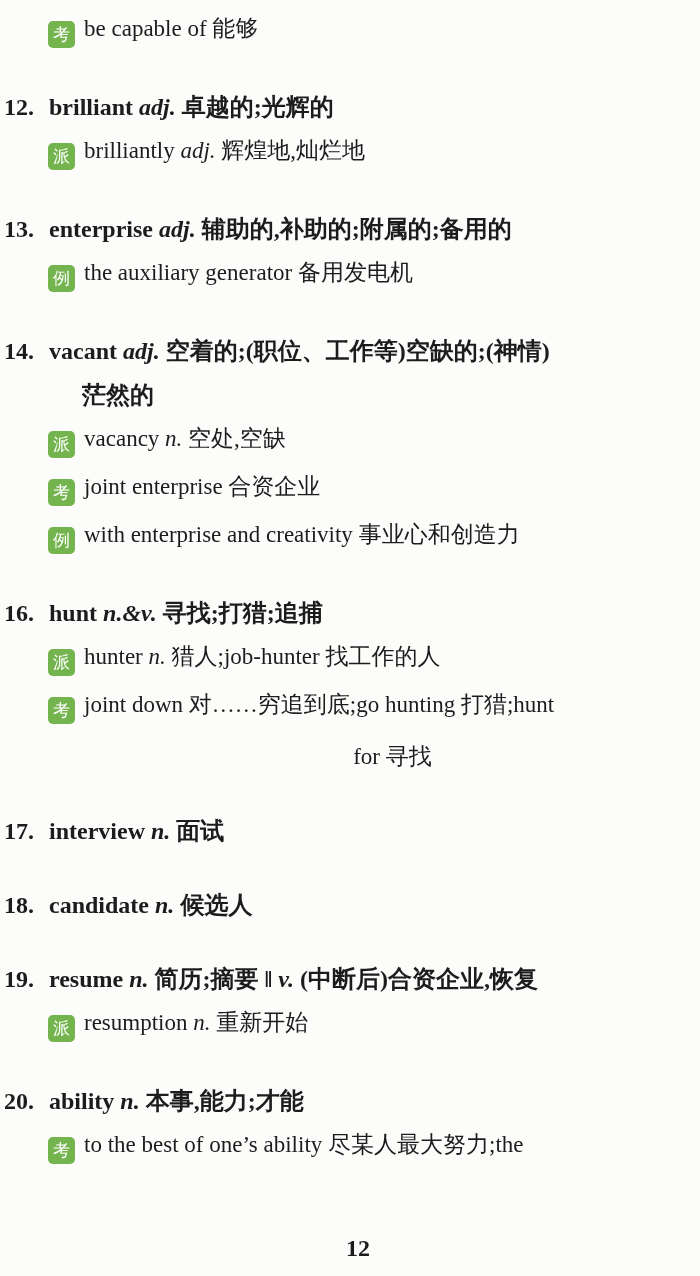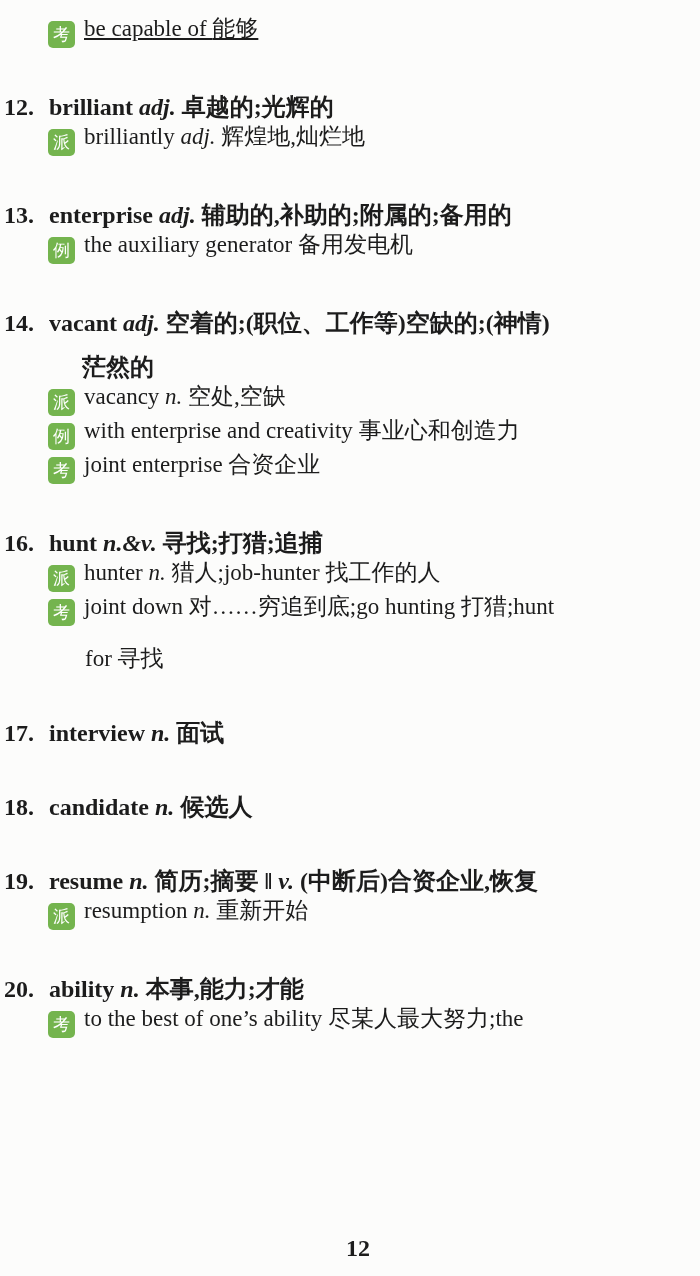--- a/index.html
+++ b/index.html
@@ -15,39 +15,41 @@
     width: 700px; height: 1276px;
     background: #fcfcfb;
     padding-top: 14px;
   }
   .line {
     min-height: 30px;
     line-height: 30px;
     font-size: 24px;
     white-space: nowrap;
   }
-  .line:first-child { margin-top: 0 !important; text-decoration: underline; }
+  .line:first-child { margin-top: 0 !important; }
   .line.entry {
     margin-top: 44px;
     padding-left: 4px;
     font-weight: bold;
   }
   .line.entry-cont {
     margin-top: 14px;
     padding-left: 82px;
     font-weight: bold;
   }
   .line.sub {
+    margin-top: 14px;
     padding-left: 48px;
     font-size: 23px;
   }
   .line.sub-cont {
     margin-top: 18px;
     padding-left: 85px;
     font-size: 23px;
+    text-align: center;
   }
   .num {
     display: inline-block;
     width: 45px;
     font-weight: bold;
   }
   .badge {
     display: inline-block;
     width: 27px; height: 27px;
     line-height: 27px;
@@ -82,22 +84,22 @@
 <div class="page">
   <div class="vocab-list" id="vocab-list">
       <div class="line sub"><span class="badge">考</span><span class="seg-r">be capable of </span><span class="seg-cn">能够</span></div>
       <div class="line entry"><span class="num">12.</span><span class="seg-w">brilliant </span><span class="seg-pos">adj.</span><span class="seg-cnb"> 卓越的;光辉的</span></div>
       <div class="line sub"><span class="badge">派</span><span class="seg-r">brilliantly </span><span class="seg-posr">adj.</span><span class="seg-cn"> 辉煌地,灿烂地</span></div>
       <div class="line entry"><span class="num">13.</span><span class="seg-w">enterprise </span><span class="seg-pos">adj.</span><span class="seg-cnb"> 辅助的,补助的;附属的;备用的</span></div>
       <div class="line sub"><span class="badge">例</span><span class="seg-r">the auxiliary generator </span><span class="seg-cn">备用发电机</span></div>
       <div class="line entry"><span class="num">14.</span><span class="seg-w">vacant </span><span class="seg-pos">adj.</span><span class="seg-cnb"> 空着的;(职位、工作等)空缺的;(神情)</span></div>
       <div class="line entry-cont"><span class="seg-cnb">茫然的</span></div>
       <div class="line sub"><span class="badge">派</span><span class="seg-r">vacancy </span><span class="seg-posr">n.</span><span class="seg-cn"> 空处,空缺</span></div>
+      <div class="line sub"><span class="badge">考</span><span class="seg-r">joint enterprise </span><span class="seg-cn">合资企业</span></div>
       <div class="line sub"><span class="badge">例</span><span class="seg-r">with enterprise and creativity </span><span class="seg-cn">事业心和创造力</span></div>
-      <div class="line sub"><span class="badge">考</span><span class="seg-r">joint enterprise </span><span class="seg-cn">合资企业</span></div>
       <div class="line entry"><span class="num">16.</span><span class="seg-w">hunt </span><span class="seg-pos">n.&amp;v.</span><span class="seg-cnb"> 寻找;打猎;追捕</span></div>
       <div class="line sub"><span class="badge">派</span><span class="seg-r">hunter </span><span class="seg-posr">n.</span><span class="seg-cn"> 猎人;</span><span class="seg-r">job-hunter </span><span class="seg-cn">找工作的人</span></div>
       <div class="line sub"><span class="badge">考</span><span class="seg-r">joint down </span><span class="seg-cn">对……穷追到底;</span><span class="seg-r">go hunting </span><span class="seg-cn">打猎;</span><span class="seg-r">hunt</span></div>
       <div class="line sub-cont"><span class="seg-r">for </span><span class="seg-cn">寻找</span></div>
       <div class="line entry"><span class="num">17.</span><span class="seg-w">interview </span><span class="seg-pos">n.</span><span class="seg-cnb"> 面试</span></div>
       <div class="line entry"><span class="num">18.</span><span class="seg-w">candidate </span><span class="seg-pos">n.</span><span class="seg-cnb"> 候选人</span></div>
       <div class="line entry"><span class="num">19.</span><span class="seg-w">resume </span><span class="seg-pos">n.</span><span class="seg-cnb"> 简历;摘要 ‖ </span><span class="seg-pos">v.</span><span class="seg-cnb"> (中断后)合资企业,恢复</span></div>
       <div class="line sub"><span class="badge">派</span><span class="seg-r">resumption </span><span class="seg-posr">n.</span><span class="seg-cn"> 重新开始</span></div>
       <div class="line entry"><span class="num">20.</span><span class="seg-w">ability </span><span class="seg-pos">n.</span><span class="seg-cnb"> 本事,能力;才能</span></div>
       <div class="line sub"><span class="badge">考</span><span class="seg-r">to the best of one’s ability </span><span class="seg-cn">尽某人最大努力;</span><span class="seg-r">the</span></div>

